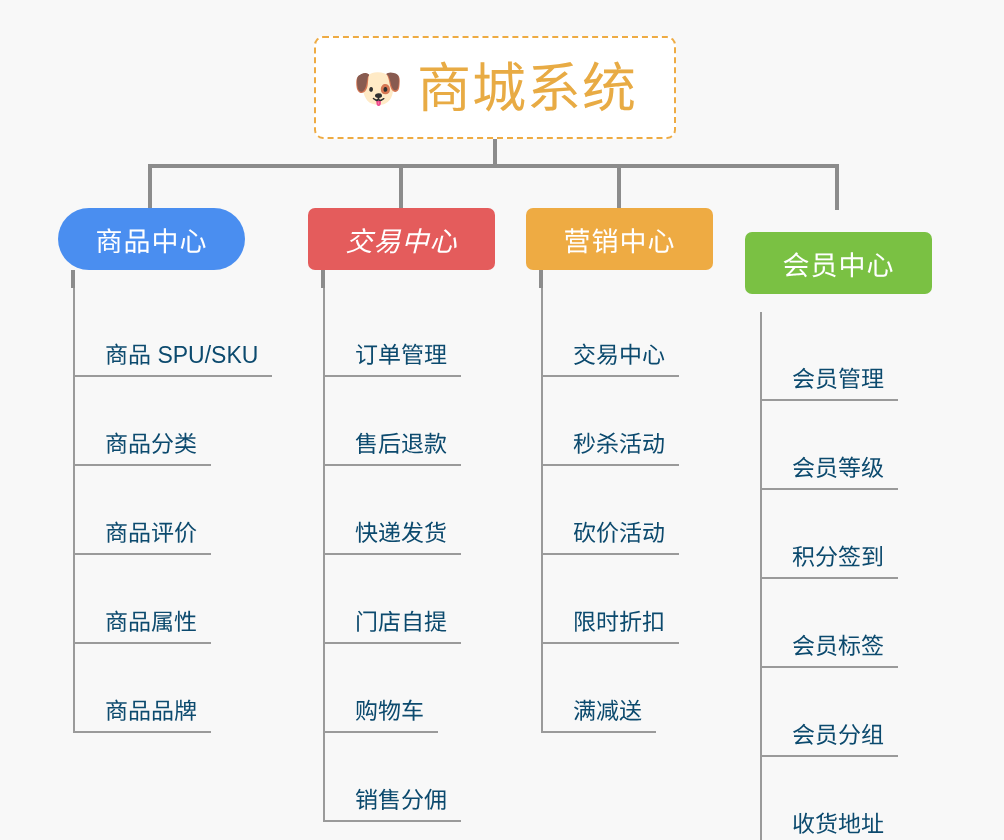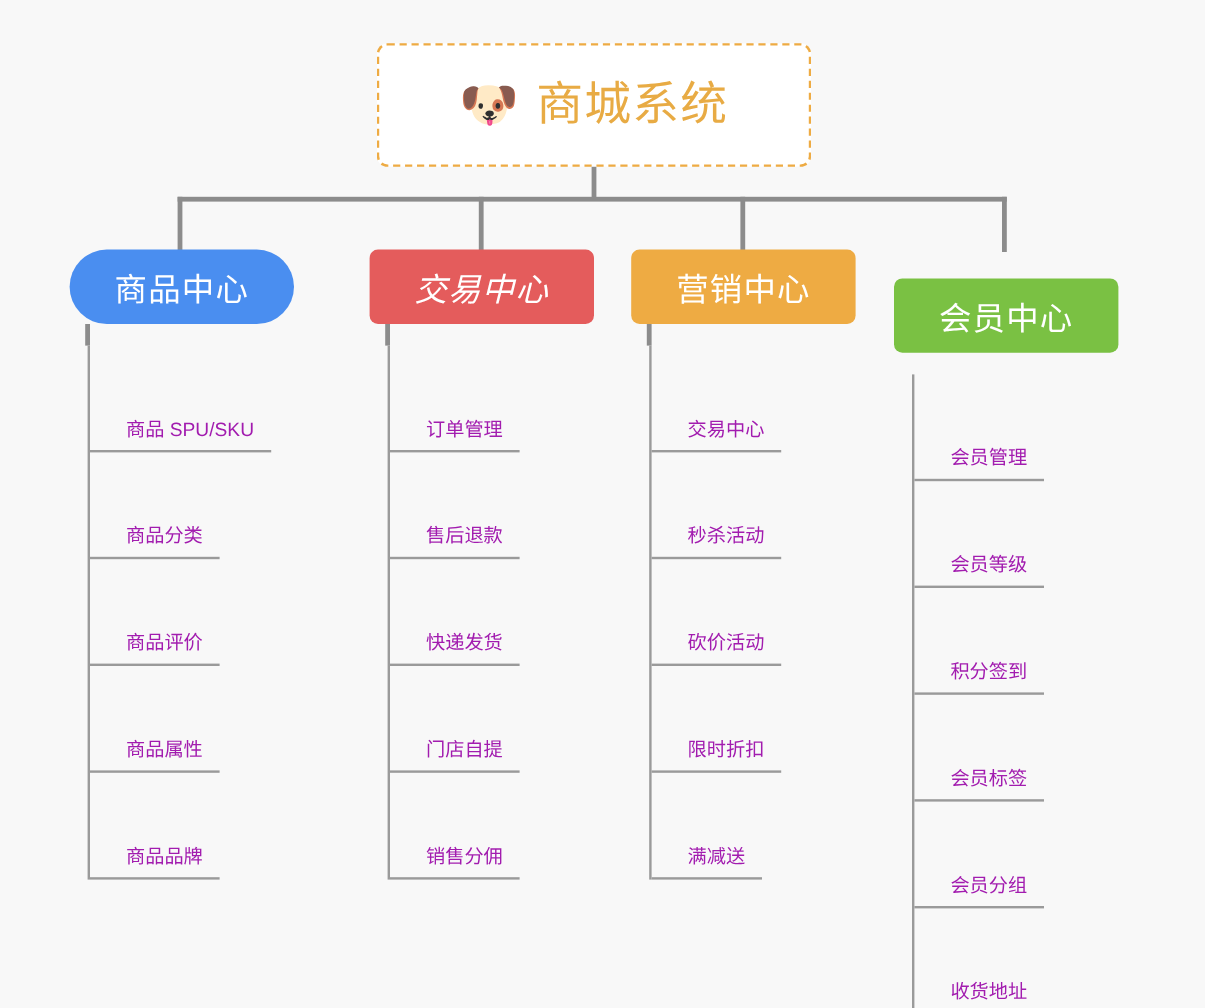--- a/index.html
+++ b/index.html
@@ -37,21 +37,21 @@
     justify-content: center;
     gap: 14px;
   }
   .root-emoji {
     font-size: 40px;
     line-height: 1;
     display: block;
     filter: saturate(1.05);
   }
   .root-title {
-    font-size: 39px;
+    font-size: 54px;
     line-height: 1;
     color: #e8ab44;
     letter-spacing: 1px;
     white-space: nowrap;
   }
 
   
   .conn {
     position: absolute;
     background: #8c8c8c;
@@ -123,22 +123,22 @@
     margin-left: 15px;
   }
   .leaf-item {
     position: relative;
     height: 89px;
     display: flex;
     align-items: flex-end;
   }
   .leaf-label {
     display: inline-block;
-    font-size: 16px;
-    color: #a21caf;
+    font-size: 23px;
+    color: #0c4a6e;
     white-space: nowrap;
     padding: 0 14px 7px 30px;
     border-bottom: 2px solid #9a9a9a;
     line-height: 1.1;
   }
 
   .no-select { user-select: none; }
 </style>
 </head>
 <body>
@@ -196,20 +196,23 @@
       <div class="leaf-item">
         <span class="leaf-label">售后退款</span>
       </div>
       <div class="leaf-item">
         <span class="leaf-label">快递发货</span>
       </div>
       <div class="leaf-item">
         <span class="leaf-label">门店自提</span>
       </div>
       <div class="leaf-item">
+        <span class="leaf-label">购物车</span>
+      </div>
+      <div class="leaf-item">
         <span class="leaf-label">销售分佣</span>
       </div>
     </div>
   </div>
 
   <div class="column col2">
     <div class="cat-header no-select" style="background:#eeab43;">
       <span>营销中心</span>
     </div>
     <div class="leaf-list">

